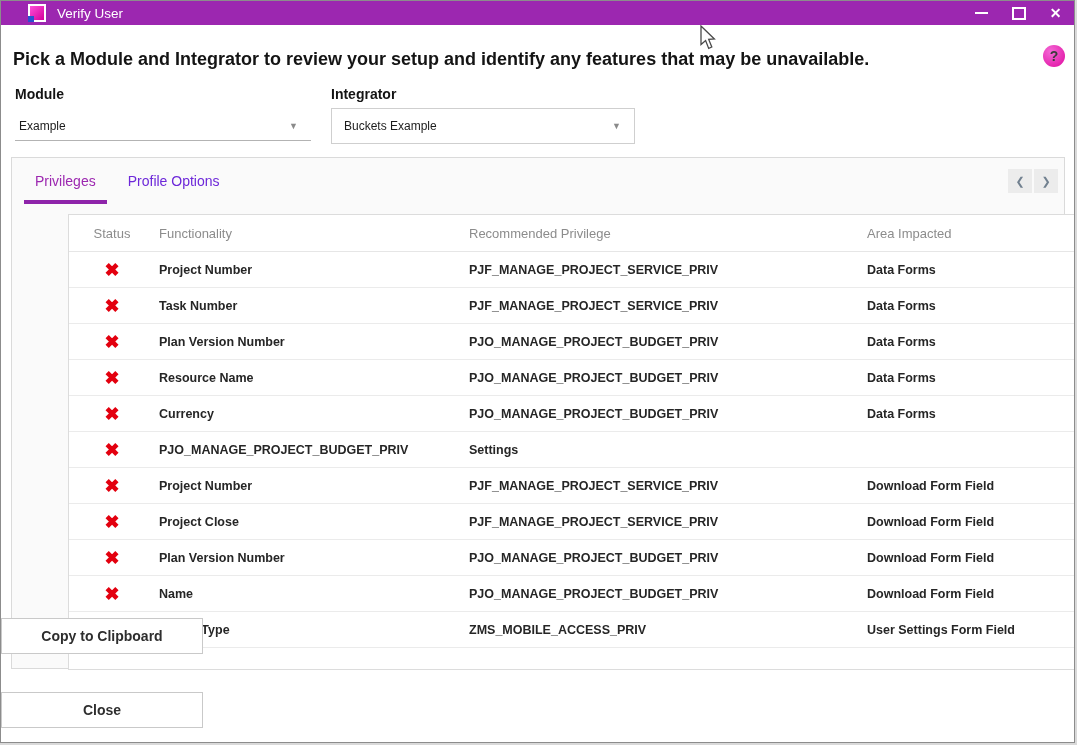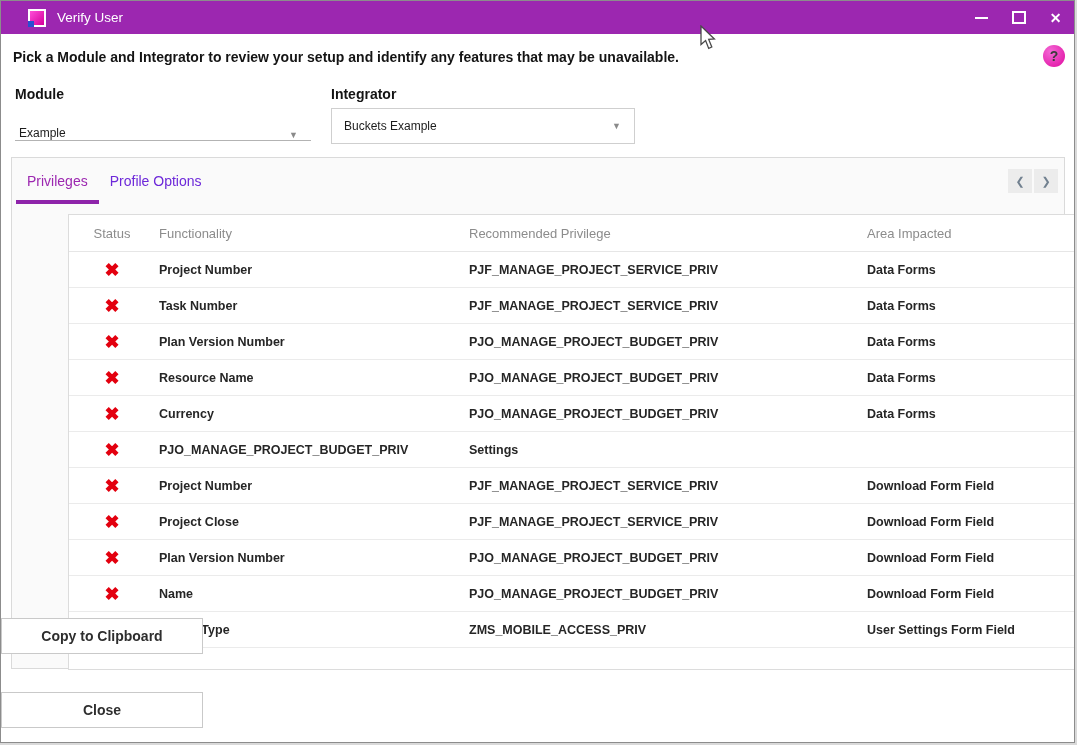--- a/index.html
+++ b/index.html
@@ -12,21 +12,21 @@
   .window {
     position:relative;
     width:1075px; height:743px;
     background:#ffffff;
     border:1px solid #8c8c8c;
     box-sizing:border-box;
     overflow:hidden;
   }
   
   .titlebar {
-    position:absolute; top:0; left:0; right:0; height:33px;
+    position:absolute; top:0; left:0; right:0; height:24px;
     background:#9c27b0;
     display:flex; align-items:center;
   }
   .app-icon {
     width:14px; height:14px; margin-left:27px;
     border:2px solid #ffffff;
     background:linear-gradient(135deg,#ff4fd8 0%,#d4009b 100%);
     position:relative; flex:0 0 auto;
   }
   .app-icon .blue-sq {
@@ -40,54 +40,54 @@
     display:flex; align-items:center; justify-content:center;
     color:#ffffff; cursor:default;
   }
   .minimize-bar { width:13px; height:2px; background:#ffffff; }
   .maximize-box { width:10px; height:9px; border:2px solid #ffffff; }
   .close-glyph { font-size:14px; font-weight:700; }
 
   
   .description {
     position:absolute; left:12px; top:48px;
-    font-size:14px; font-weight:700; color:#141414;
+    font-size:18px; font-weight:700; color:#141414;
   }
   .help-btn {
     position:absolute; left:1042px; top:44px;
     width:22px; height:22px; border-radius:50%;
     background:radial-gradient(circle at 35% 30%, #f468d6, #df0a9e);
     color:#3c3c3c; font-size:14px; font-weight:700;
     display:flex; align-items:center; justify-content:center;
   }
 
   
   .field-label { position:absolute; font-size:14px; font-weight:700; color:#141414; }
   .module-label { left:14px; top:85px; }
   .integrator-label { left:330px; top:85px; }
   .select-underlined {
     position:absolute; left:14px; top:110px; width:296px; height:30px;
     border-bottom:1px solid #b3b3b3;
-    display:flex; align-items:flex-end;
+    display:flex; align-items:center;
     font-size:12px; color:#1c1c1c; box-sizing:border-box; padding-left:4px;
   }
   .select-boxed {
     position:absolute; left:330px; top:107px; width:304px; height:36px;
     border:1px solid #cfcfcf; background:#ffffff;
     display:flex; align-items:center;
     font-size:12px; color:#1c1c1c; box-sizing:border-box; padding-left:12px;
   }
   .dd-arrow { margin-left:auto; margin-right:13px; font-size:9px; color:#8a8a8a; }
 
   
   .panel {
     position:absolute; left:10px; top:156px; width:1054px; height:512px;
     border:1px solid #dadada; background:#fafafa; box-sizing:border-box;
   }
-  .tabbar { position:absolute; top:0; left:4px; height:46px; display:flex; }
+  .tabbar { position:absolute; top:0; left:12px; height:46px; display:flex; gap:10px; }
   .tab {
     display:flex; align-items:center;
     padding:4px 11px 0 11px;
     font-size:14px; color:#6d28d9;
     border-bottom:4px solid transparent;
     box-sizing:border-box; cursor:default;
   }
   .tab.active { color:#9c27b0; border-bottom-color:#8e24aa; }
   .pager { position:absolute; top:11px; right:6px; display:flex; gap:2px; }
   .pager-btn {

